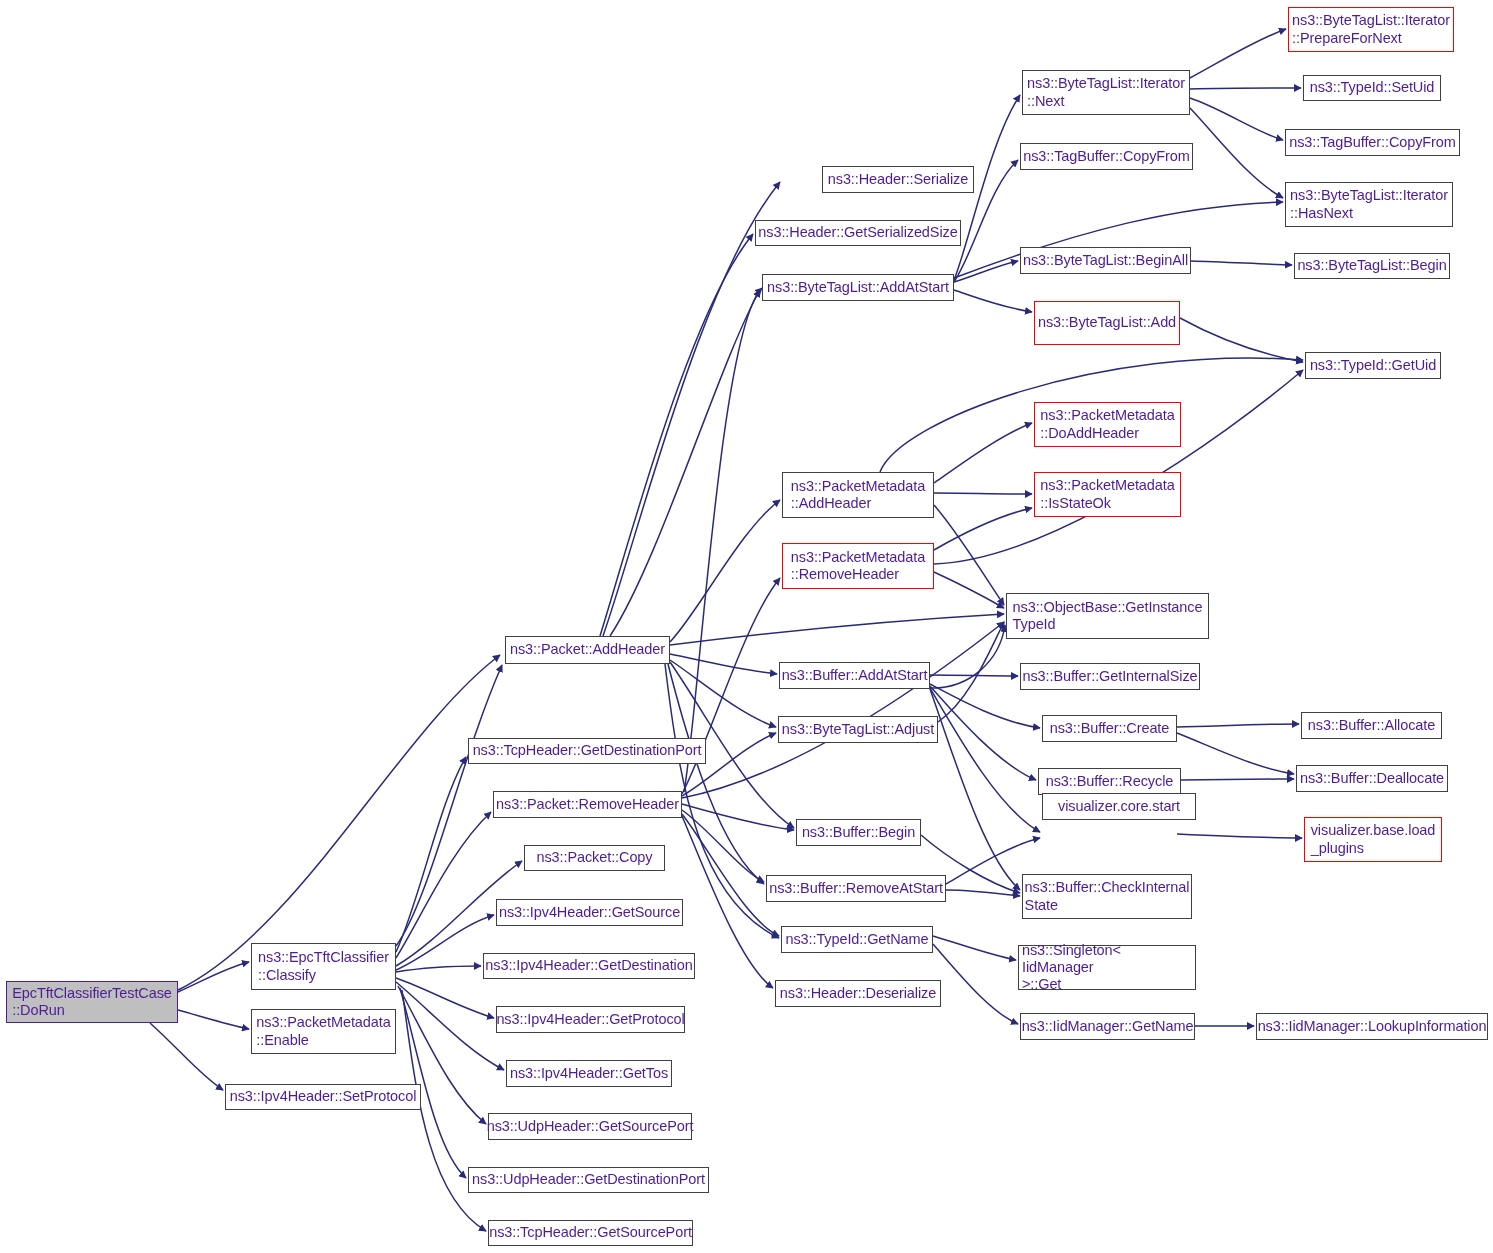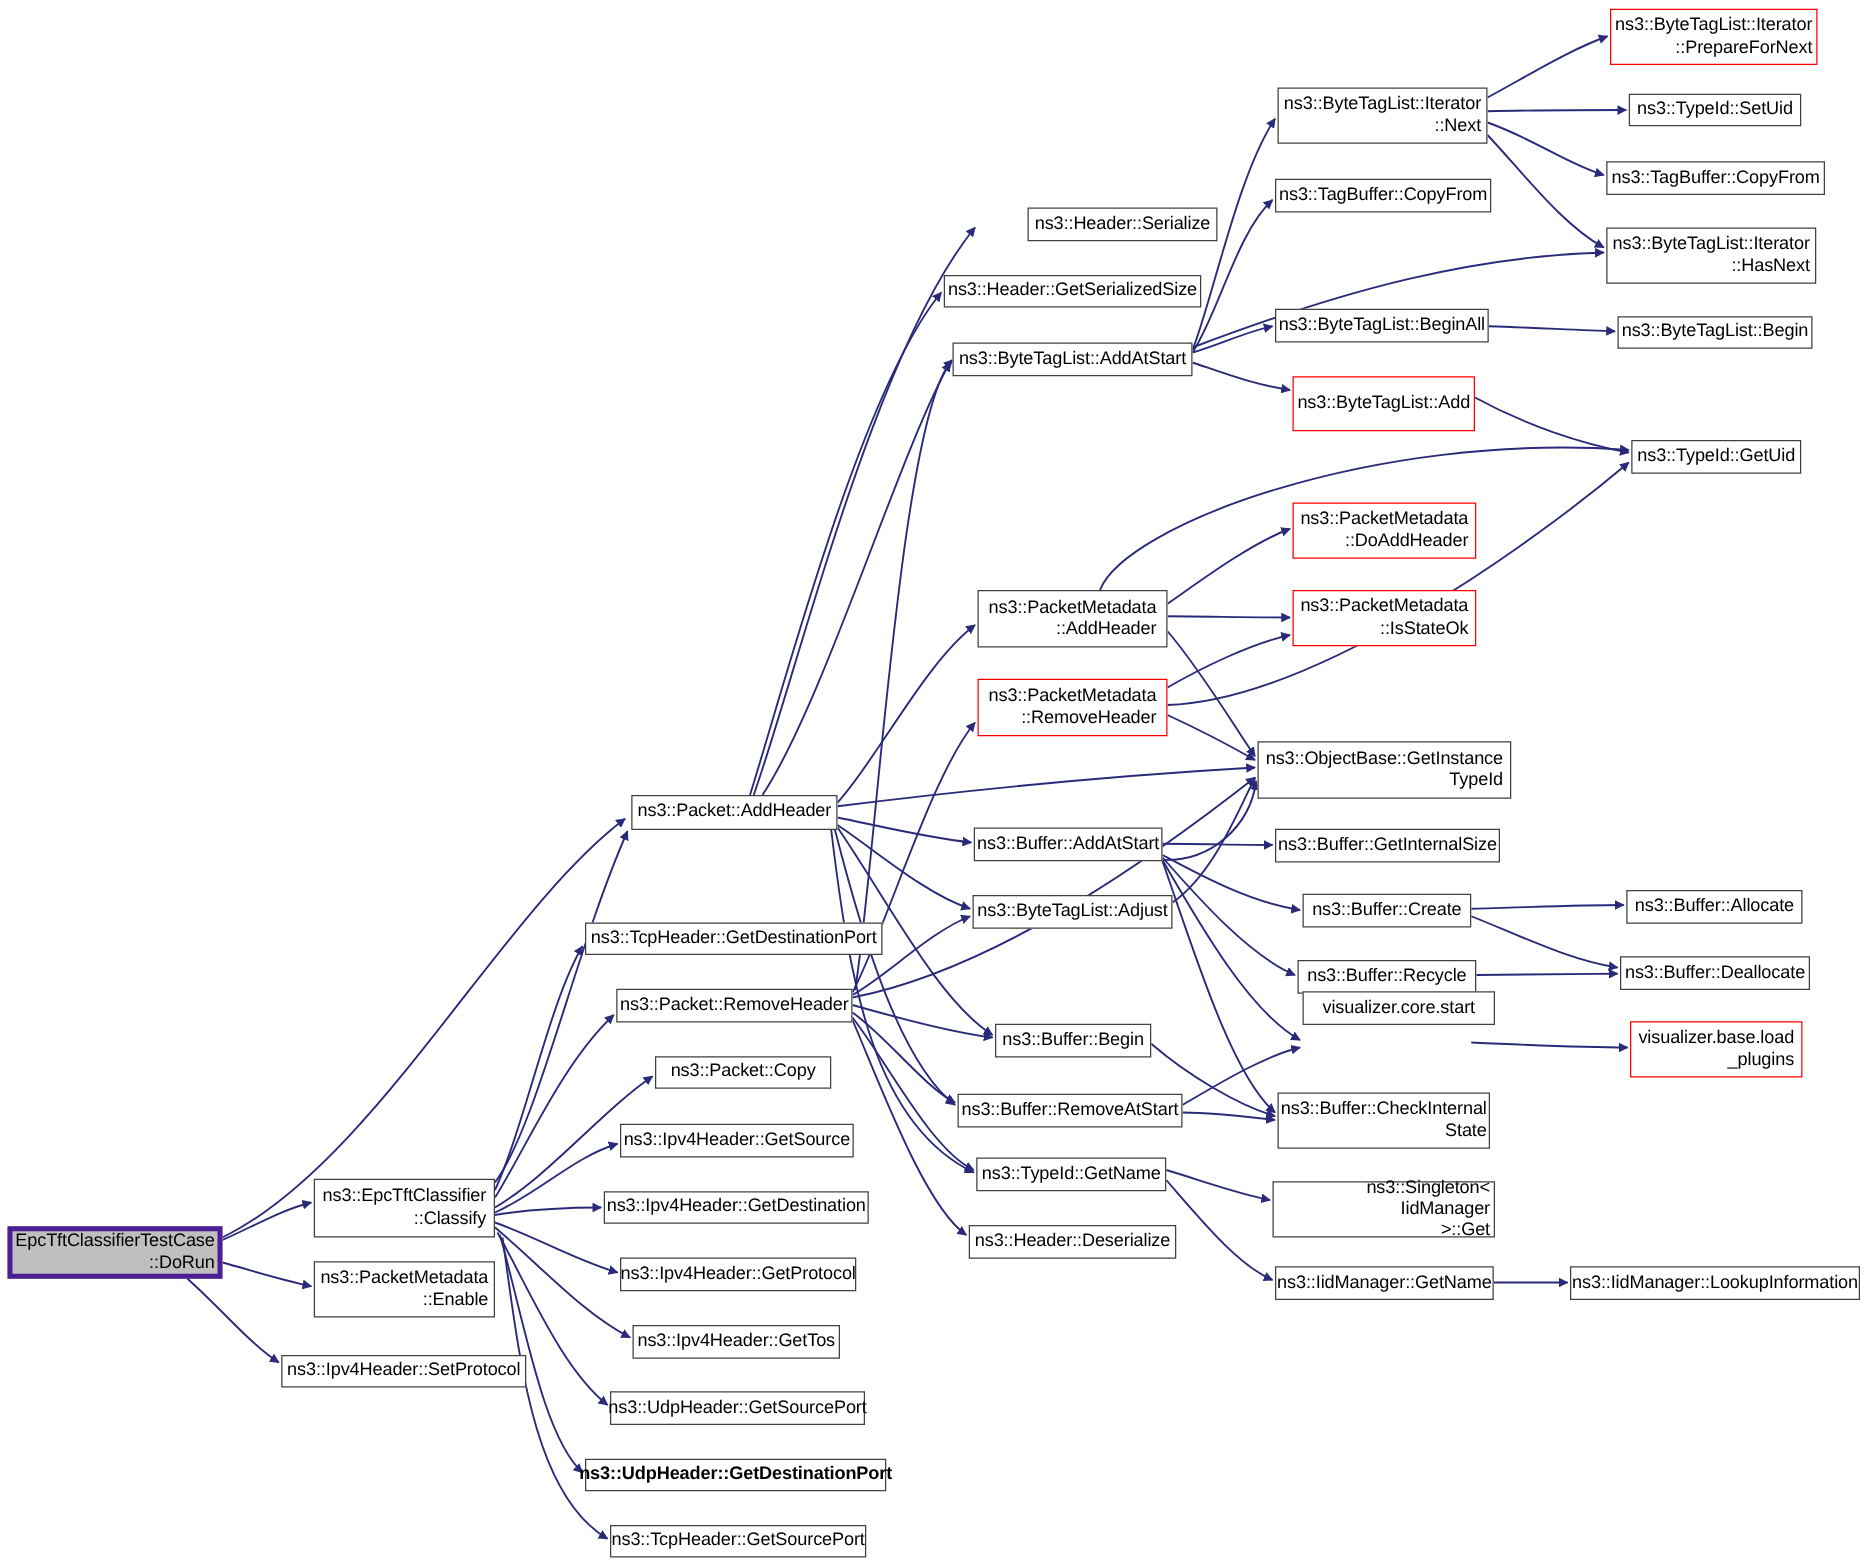--- a/index.html
+++ b/index.html
@@ -23,37 +23,37 @@
     width: 1493px;
     height: 1253px;
     pointer-events: none;
   }
   .node {
     position: absolute;
     box-sizing: border-box;
     display: flex;
     align-items: center;
     justify-content: center;
-    text-align: right;
+    text-align: left;
     background: #ffffff;
     border: 1px solid #404040;
-    color: #000000;
+    color: #4c1d95;
     font-size: 14.5px;
     line-height: 1.18;
     letter-spacing: -0.1px;
     white-space: pre-line;
     padding: 0 3px;
     z-index: 2;
   }
   .node.red {
     border: 1px solid #ff0000;
   }
   .node.root {
     background: #bfbfbf;
-    border: 4px solid #4c1d95;
+    border: 1px solid #4c1d95;
   }
 </style>
 </head>
 <body>
 
 <div id="canvas">
   <svg id="edge-layer" viewBox="0 0 1493 1253" xmlns="http://www.w3.org/2000/svg">
     <defs>
       <marker id="arrow" viewBox="0 0 10 10" refX="9" refY="5" markerWidth="5.2" markerHeight="5.2" orient="auto-start-reverse">
         <path d="M 0 0 L 10 5 L 0 10 z" fill="#2a2a7a"></path>
@@ -140,21 +140,21 @@
       <div class="node" style="left: 225px; top: 1084px; width: 196px; height: 26px;">ns3::Ipv4Header::SetProtocol</div>
       <div class="node" style="left: 505px; top: 636px; width: 165px; height: 28px;">ns3::Packet::AddHeader</div>
       <div class="node" style="left: 468px; top: 738px; width: 238px; height: 26px;">ns3::TcpHeader::GetDestinationPort</div>
       <div class="node" style="left: 493px; top: 791px; width: 189px; height: 27px;">ns3::Packet::RemoveHeader</div>
       <div class="node" style="left: 524px; top: 845px; width: 141px; height: 26px;">ns3::Packet::Copy</div>
       <div class="node" style="left: 496px; top: 899px; width: 187px; height: 27px;">ns3::Ipv4Header::GetSource</div>
       <div class="node" style="left: 483px; top: 953px; width: 212px; height: 26px;">ns3::Ipv4Header::GetDestination</div>
       <div class="node" style="left: 496px; top: 1006px; width: 189px; height: 27px;">ns3::Ipv4Header::GetProtocol</div>
       <div class="node" style="left: 506px; top: 1060px; width: 166px; height: 27px;">ns3::Ipv4Header::GetTos</div>
       <div class="node" style="left: 488px; top: 1113px; width: 204px; height: 27px;">ns3::UdpHeader::GetSourcePort</div>
-      <div class="node" style="left: 468px; top: 1167px; width: 241px; height: 26px; font-weight: bold;">ns3::UdpHeader::GetDestinationPort</div>
+      <div class="node" style="left: 468px; top: 1167px; width: 241px; height: 26px;">ns3::UdpHeader::GetDestinationPort</div>
       <div class="node" style="left: 488px; top: 1220px; width: 205px; height: 26px;">ns3::TcpHeader::GetSourcePort</div>
       <div class="node" style="left: 782px; top: 166px; width: 152px; height: 27px; margin-left: 40px;">ns3::Header::Serialize</div>
       <div class="node" style="left: 755px; top: 220px; width: 206px; height: 26px;">ns3::Header::GetSerializedSize</div>
       <div class="node" style="left: 762px; top: 274px; width: 192px; height: 27px;">ns3::ByteTagList::AddAtStart</div>
       <div class="node" style="left: 782px; top: 472px; width: 152px; height: 46px;">ns3::PacketMetadata
 ::AddHeader</div>
       <div class="node red" style="left: 782px; top: 543px; width: 152px; height: 46px;">ns3::PacketMetadata
 ::RemoveHeader</div>
       <div class="node" style="left: 779px; top: 662px; width: 151px; height: 27px;">ns3::Buffer::AddAtStart</div>
       <div class="node" style="left: 778px; top: 716px; width: 160px; height: 27px;">ns3::ByteTagList::Adjust</div>

